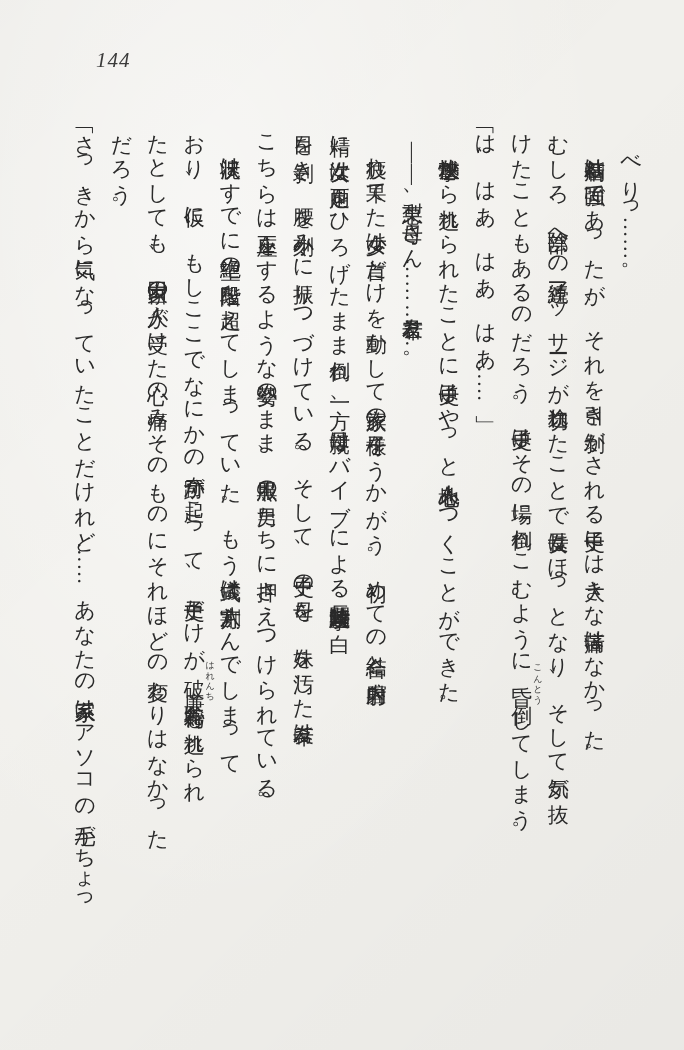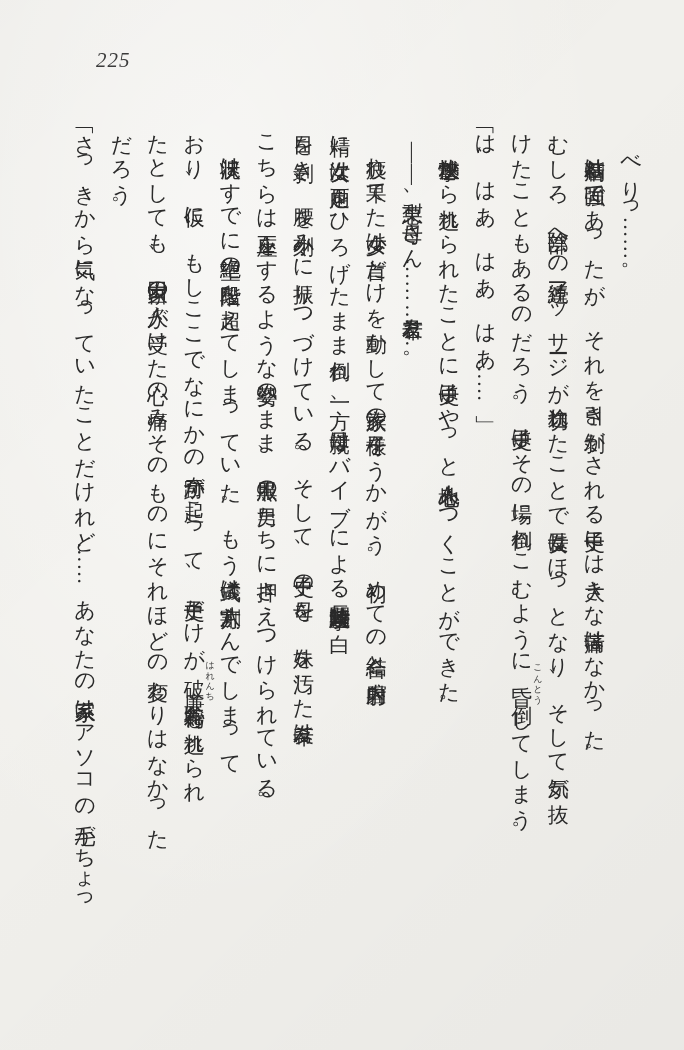--- a/index.html
+++ b/index.html
@@ -47,21 +47,21 @@
   rt {
     font-size: 9px;
     letter-spacing: 0;
     color: #3a3a3a;
   }
 </style>
 </head>
 <body>
 
 <div class="page">
-  <div class="page-number">225</div>
+  <div class="page-number">144</div>
   <main class="text-area">
       <div class="col" style="left: 620px; top: 142px;">べりっ……。</div>
       <div class="col" style="left: 583.6px; top: 142px;">粘着剤は強固であったが、それを引き剝がされる史子には大きな苦痛はなかった。</div>
       <div class="col" style="left: 547.2px; top: 120px;">むしろ、陰部への連続マッサージが途切れたことで長女はほっとなり、そして気が抜</div>
       <div class="col" style="left: 510.8px; top: 120px;">けたこともあるのだろう。史子はその場に倒れこむように<ruby>昏倒<rt>こんとう</rt></ruby>してしまう。</div>
       <div class="col" style="left: 474.4px; top: 120px;">「は、はあ、はあ、はあ……」</div>
       <div class="col" style="left: 438px; top: 142px;">快感攻撃から逃れられたことに史子はやっと人心地をつくことができた。</div>
       <div class="col" style="left: 401.6px; top: 142px;">――梨恵、母さん……友希君……。</div>
       <div class="col" style="left: 365.2px; top: 142px;">疲れ果てた少女は首だけを動かして家族の様子をうかがう。初めての結合と膣内射</div>
       <div class="col" style="left: 328.8px; top: 120px;">精に次女は両足をひろげたまま倒れ、一方、母親はバイブによる長時間連続攻撃に白</div>

